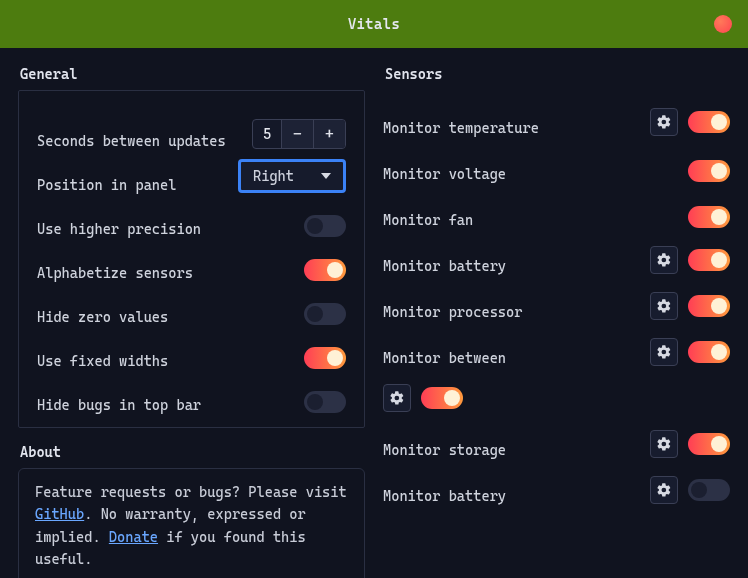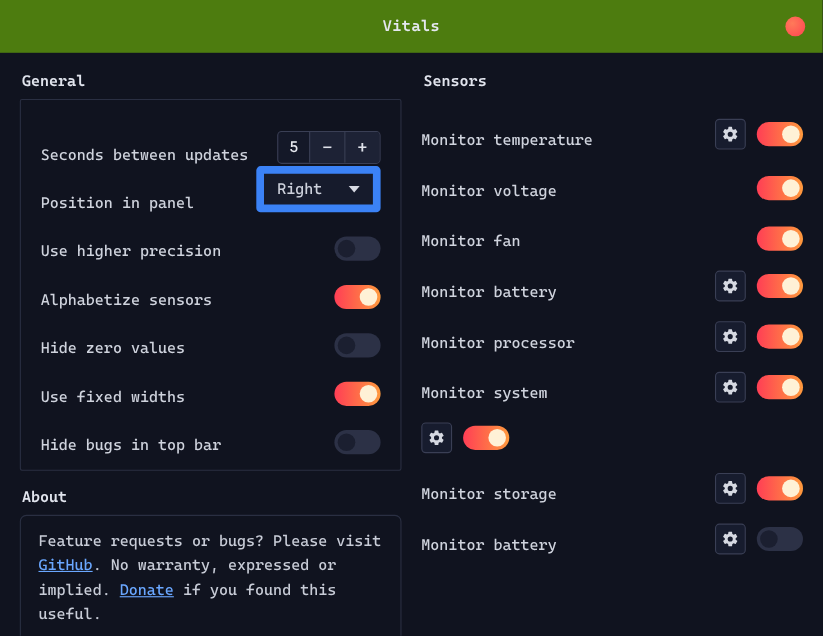--- a/index.html
+++ b/index.html
@@ -93,21 +93,21 @@
     font: inherit;
     cursor: pointer;
     font-size: 15px;
   }
 
   
   .select {
     display: flex;
     align-items: center;
     gap: 24px;
-    border: 7px solid #3b82f6;
+    border: 3px solid #3b82f6;
     border-radius: 4px;
     background: #161b2c;
     padding: 6px 12px;
     cursor: pointer;
     min-width: 108px;
     justify-content: space-between;
   }
   .select .chev {
     width: 0; height: 0;
     border-left: 5px solid transparent;
@@ -275,21 +275,21 @@
               <svg viewBox="0 0 24 24">
                 <path d="M19.14,12.94a7.14,7.14,0,0,0,.05-.94,7.14,7.14,0,0,0-.05-.94l2.11-1.65a.5.5,0,0,0,.12-.64l-2-3.46a.5.5,0,0,0-.61-.22l-2.49,1a7,7,0,0,0-1.63-.94l-.38-2.65A.5.5,0,0,0,13.77,2H9.77a.5.5,0,0,0-.49.42L8.9,5.07a7,7,0,0,0-1.63.94l-2.49-1a.5.5,0,0,0-.61.22l-2,3.46a.5.5,0,0,0,.12.64L4.4,11a7.14,7.14,0,0,0-.05.94,7.14,7.14,0,0,0,.05.94L2.29,14.53a.5.5,0,0,0-.12.64l2,3.46a.5.5,0,0,0,.61.22l2.49-1a7,7,0,0,0,1.63.94l.38,2.65a.5.5,0,0,0,.49.42h4a.5.5,0,0,0,.49-.42l.38-2.65a7,7,0,0,0,1.63-.94l2.49,1a.5.5,0,0,0,.61-.22l2-3.46a.5.5,0,0,0-.12-.64ZM11.77,15.5A3.5,3.5,0,1,1,15.27,12,3.5,3.5,0,0,1,11.77,15.5Z"></path>
               </svg>
             </div>
             <div class="toggle on">
               <div class="knob"></div>
             </div>
           </div>
         </div>
         <div class="row">
-          <span class="label">Monitor system</span>
+          <span class="label">Monitor between</span>
           <div class="right-actions">
             <div class="gear">
               <svg viewBox="0 0 24 24">
                 <path d="M19.14,12.94a7.14,7.14,0,0,0,.05-.94,7.14,7.14,0,0,0-.05-.94l2.11-1.65a.5.5,0,0,0,.12-.64l-2-3.46a.5.5,0,0,0-.61-.22l-2.49,1a7,7,0,0,0-1.63-.94l-.38-2.65A.5.5,0,0,0,13.77,2H9.77a.5.5,0,0,0-.49.42L8.9,5.07a7,7,0,0,0-1.63.94l-2.49-1a.5.5,0,0,0-.61.22l-2,3.46a.5.5,0,0,0,.12.64L4.4,11a7.14,7.14,0,0,0-.05.94,7.14,7.14,0,0,0,.05.94L2.29,14.53a.5.5,0,0,0-.12.64l2,3.46a.5.5,0,0,0,.61.22l2.49-1a7,7,0,0,0,1.63.94l.38,2.65a.5.5,0,0,0,.49.42h4a.5.5,0,0,0,.49-.42l.38-2.65a7,7,0,0,0,1.63-.94l2.49,1a.5.5,0,0,0,.61-.22l2-3.46a.5.5,0,0,0-.12-.64ZM11.77,15.5A3.5,3.5,0,1,1,15.27,12,3.5,3.5,0,0,1,11.77,15.5Z"></path>
               </svg>
             </div>
             <div class="toggle on">
               <div class="knob"></div>
             </div>
           </div>

